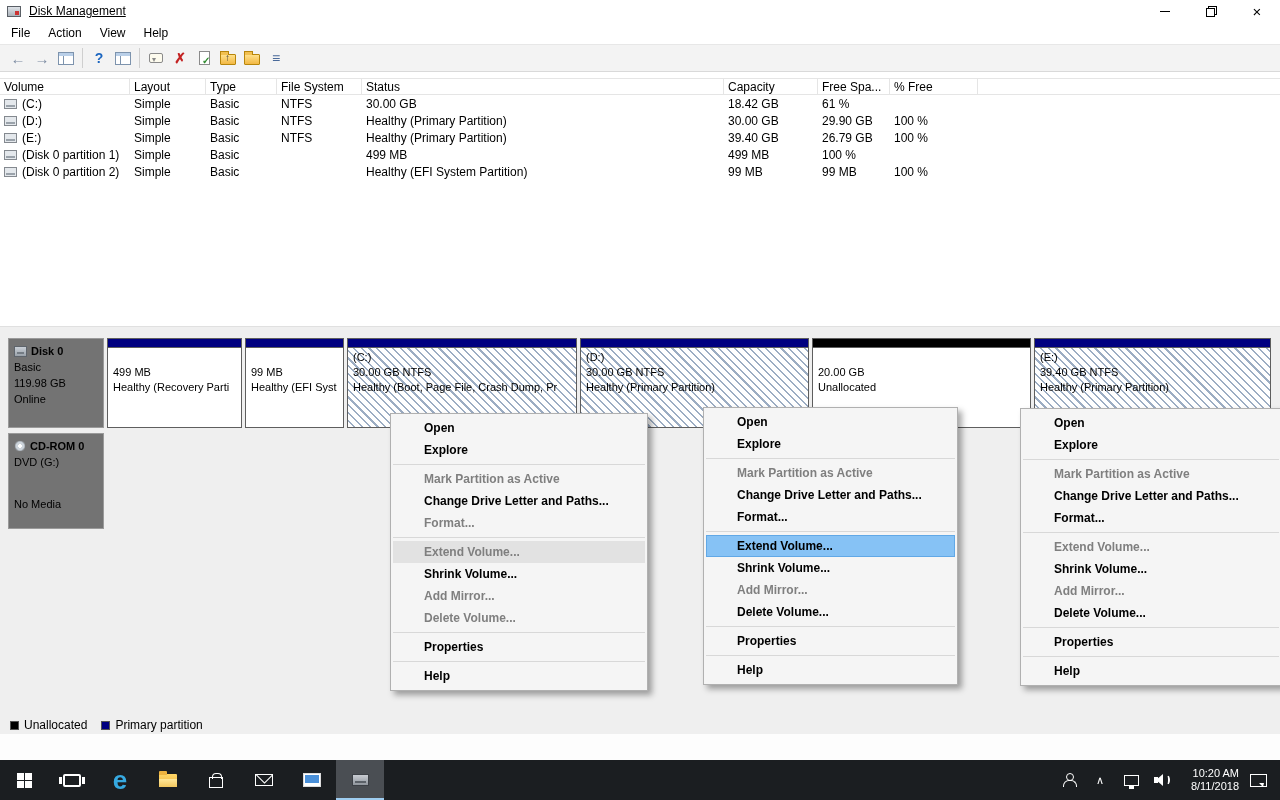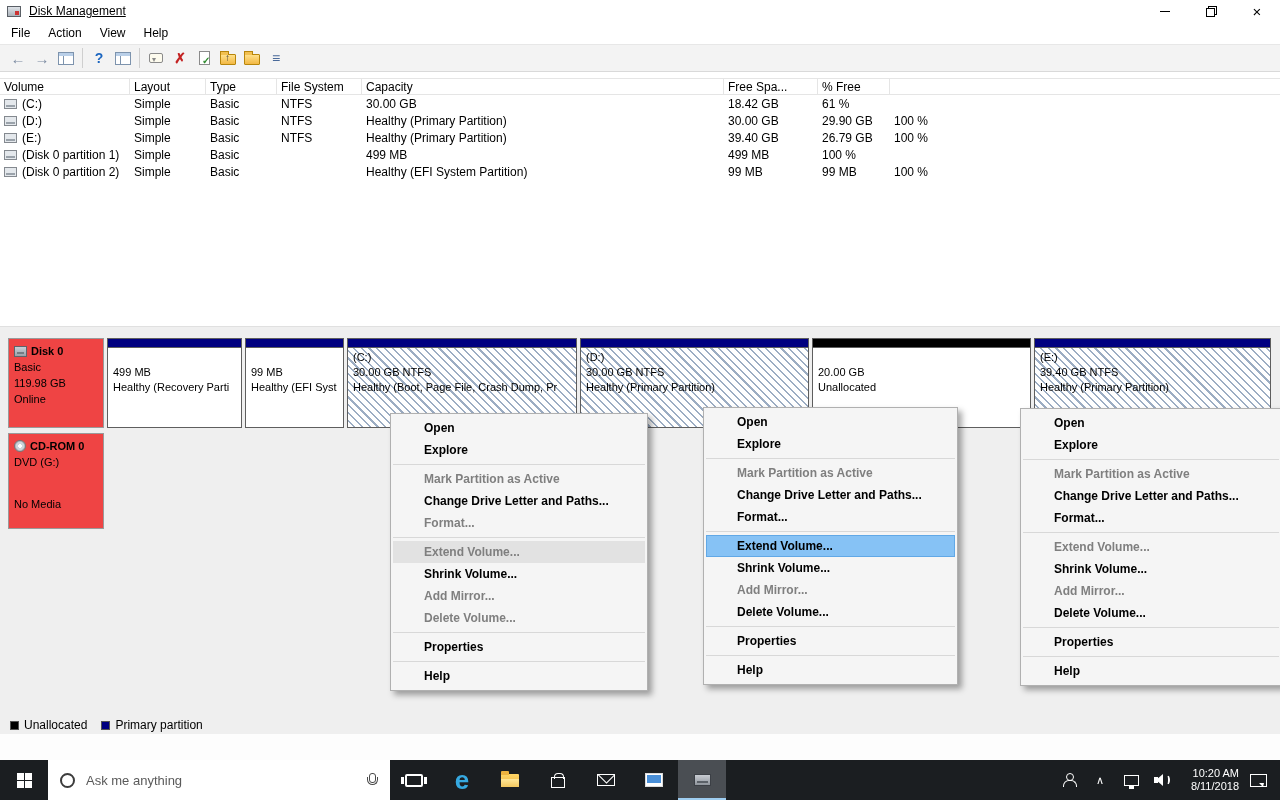--- a/index.html
+++ b/index.html
@@ -49,21 +49,21 @@
   .vt-header > div.filler { border-right:none; }
   .vt-row { display:grid; grid-template-columns:130px 76px 71px 85px 362px 94px 72px 88px 1fr; height:17px; align-items:center; }
   .vt-cell { padding:0 4px; white-space:nowrap; overflow:hidden; }
   .vol-cell { display:flex; align-items:center; }
   .row-disk-icon { width:13px; height:10px; background:#e4e8ec; border:1px solid #84898f; margin-right:5px; position:relative; flex:none; }
   .row-disk-icon::after { content:""; position:absolute; left:1px; right:1px; bottom:1px; height:2px; background:#9aa2aa; }
 
   
   .graphic { position:absolute; left:0; top:326px; width:100%; height:434px; background:#efefef; border-top:1px solid #e0e0e0; }
   .disk-row { position:absolute; left:8px; top:11px; width:1264px; height:90px; }
-  .side-panel { position:absolute; left:0; top:0; width:96px; background:#ef4444; border:1px solid #9a9a9a; padding:5px 5px; font-size:11px; line-height:14px; }
+  .side-panel { position:absolute; left:0; top:0; width:96px; background:#737373; border:1px solid #9a9a9a; padding:5px 5px; font-size:11px; line-height:14px; }
   .side-title { font-weight:bold; display:flex; align-items:center; gap:4px; white-space:nowrap; }
   .hdd-icon { width:13px; height:11px; background:linear-gradient(#c9cfd6,#9aa2aa); border:1px solid #5e646b; position:relative; flex:none; }
   .hdd-icon::after { content:""; position:absolute; left:2px; right:2px; bottom:2px; height:2px; background:#747c84; }
   .cd-icon { width:12px; height:12px; border-radius:50%; border:1px solid #777; background:radial-gradient(circle, #fff 0 2px, #cdd4db 2px 4px, #b4bcc4 4px); flex:none; }
   .side-line { margin-top:2px; white-space:nowrap; }
   .parts { position:absolute; left:99px; top:0; display:flex; gap:3px; }
   .part { height:90px; border:1px solid #5e5e5e; background:#fff; overflow:hidden; flex:none; }
   .strip { height:9px; background:#000080; border-bottom:1px solid #5e5e5e; }
   .part.unalloc .strip { background:#000; }
   .pbody { height:79px; padding:2px 5px; font-size:11px; line-height:15px; }
@@ -203,20 +203,21 @@
           <span class="g-list">≡</span>
         </div>
     </div>
 
     <div class="voltable">
       <div class="vt-header">
         <div>Volume</div>
         <div>Layout</div>
         <div>Type</div>
         <div>File System</div>
+        <div>Status</div>
         <div>Capacity</div>
         <div>Free Spa...</div>
         <div>% Free</div>
         <div class="filler"></div>
       </div>
 
       <div class="vt-row">
         <div class="vt-cell vol-cell">
             <span class="row-disk-icon"></span>
             <span>(C:)</span>
@@ -433,25 +434,20 @@
 
   <div class="taskbar">
     <div class="tb-btn">
       <span class="win-flag">
           <i></i>
           <i></i>
           <i></i>
           <i></i>
         </span>
     </div>
-    <div class="search-box">
-      <span class="cortana-icon"></span>
-      <span>Ask me anything</span>
-      <span class="mic-icon"></span>
-    </div>
     <div class="tb-btn">
         <span class="tv-icon"></span>
       </div>
     <div class="tb-btn">
         <span class="edge-e">e</span>
       </div>
     <div class="tb-btn">
         <span class="exp-folder"></span>
       </div>
     <div class="tb-btn">

